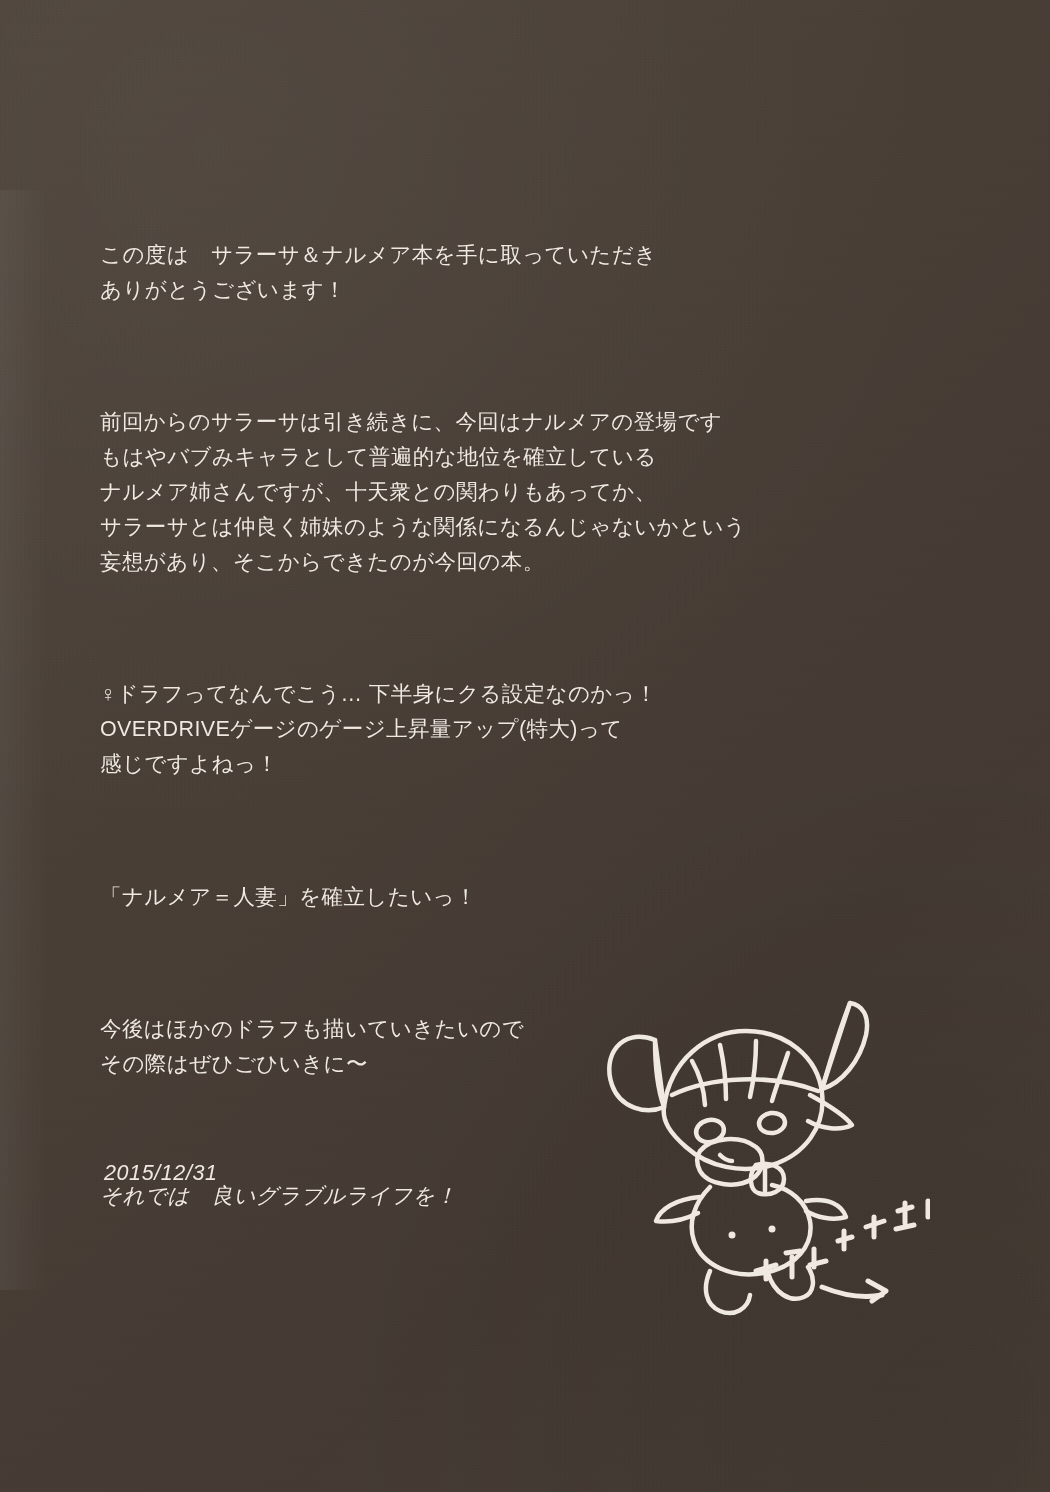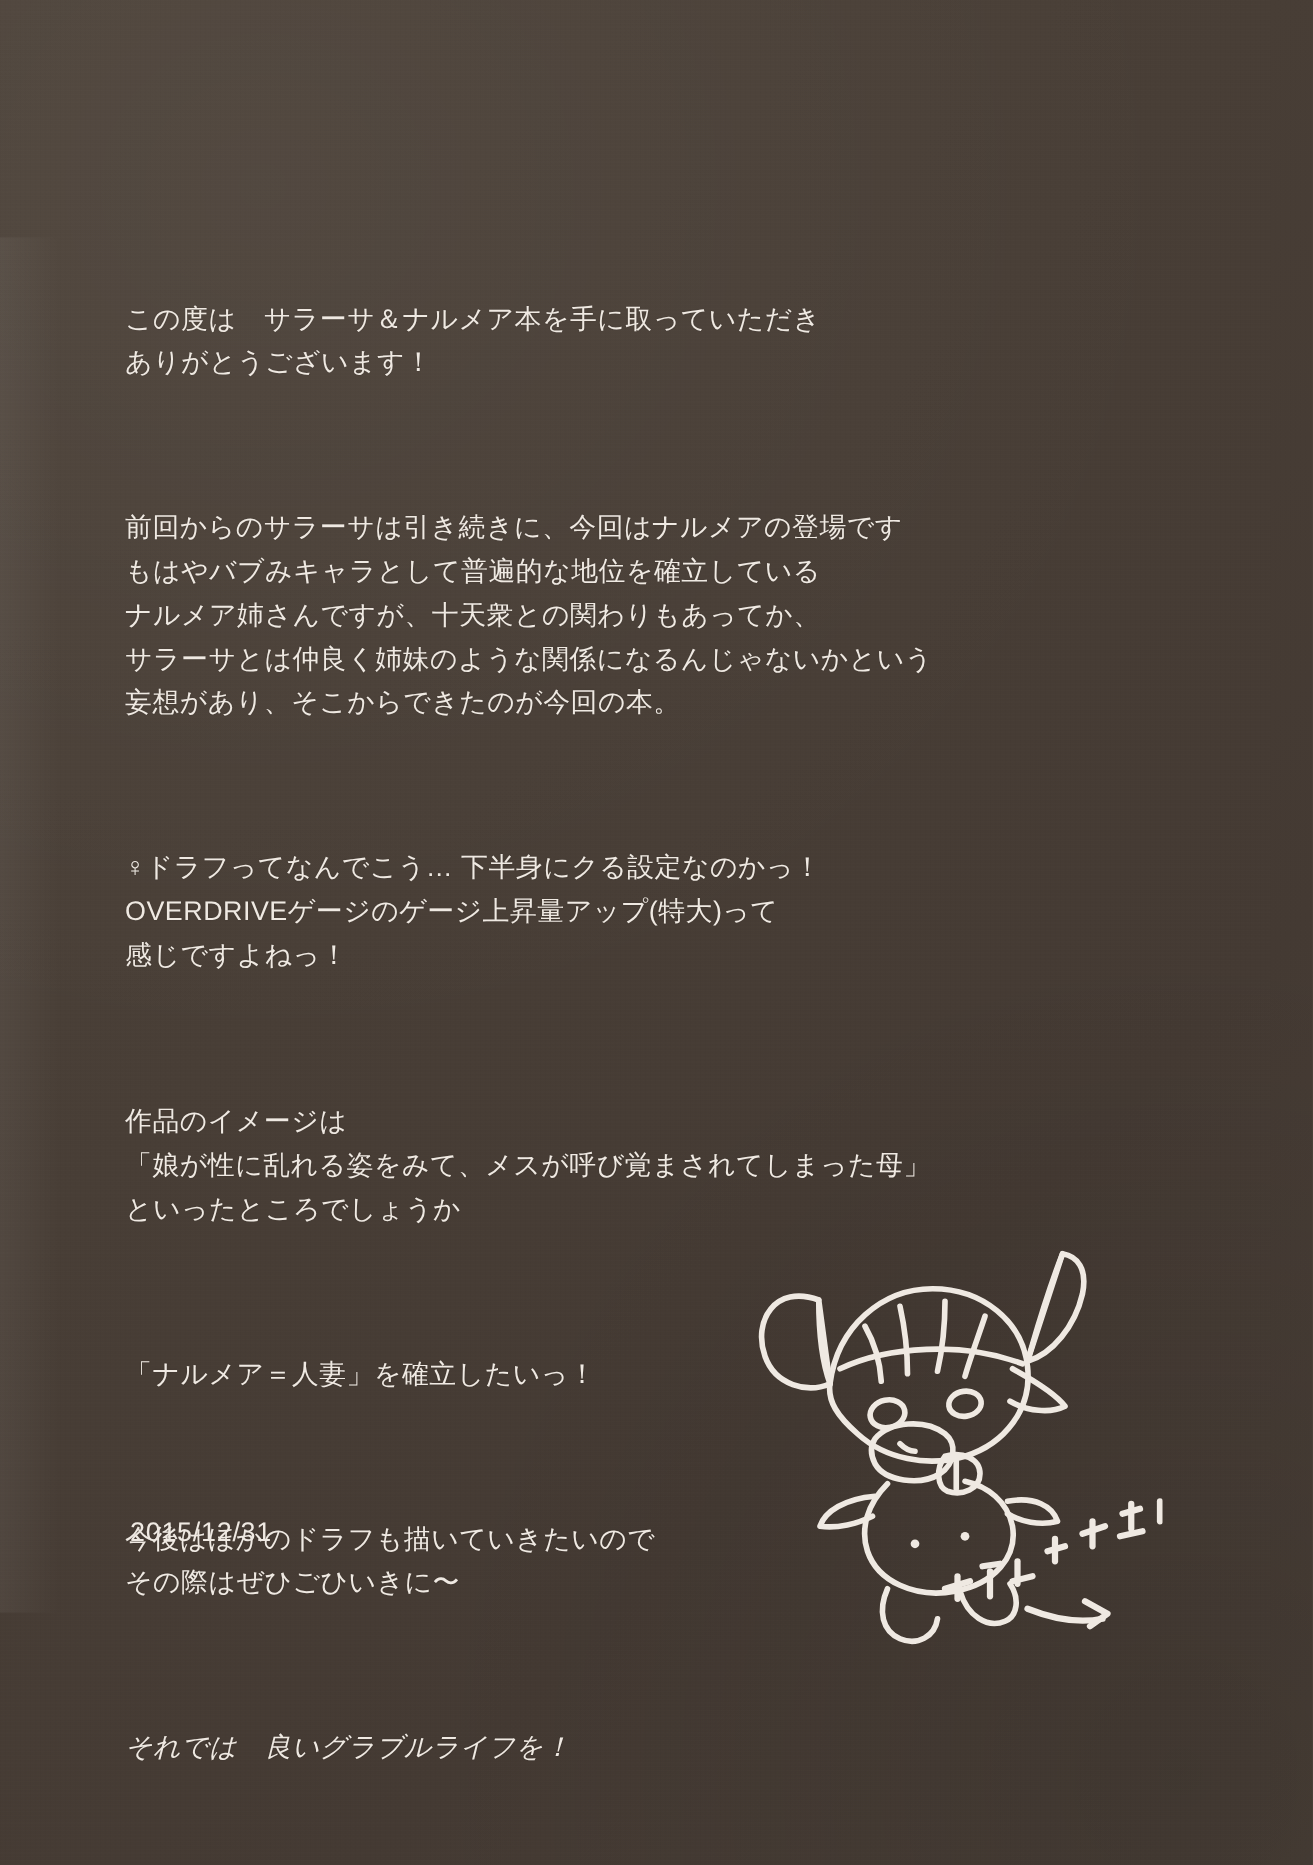--- a/index.html
+++ b/index.html
@@ -54,25 +54,26 @@
     text-shadow: 0 0 1px rgba(0,0,0,0.25);
   }
   .para {
     margin: 0 0 27px 0;
   }
   .para:last-child { margin-bottom: 0; font-style: italic; }
 
   .colophon {
     position: absolute;
     left: 104px;
-    top: 1208px;
+    top: 1155px;
     color: #efe9e2;
     font-size: 21.5px;
     line-height: 1.72;
     letter-spacing: 0.6px;
+    font-style: italic;
   }
   .colophon div { white-space: pre; }
 
   .mascot {
     position: absolute;
     left: 560px;
     top: 965px;
     width: 370px;
     height: 370px;
   }
@@ -89,23 +90,20 @@
     <p class="para">この度は　サラーサ＆ナルメア本を手に取っていただき
 ありがとうございます！</p>
     <p class="para">前回からのサラーサは引き続きに、今回はナルメアの登場です
 もはやバブみキャラとして普遍的な地位を確立している
 ナルメア姉さんですが、十天衆との関わりもあってか、
 サラーサとは仲良く姉妹のような関係になるんじゃないかという
 妄想があり、そこからできたのが今回の本。</p>
     <p class="para">♀ドラフってなんでこう… 下半身にクる設定なのかっ！
 OVERDRIVEゲージのゲージ上昇量アップ(特大)って
 感じですよねっ！</p>
-    <p class="para">作品のイメージは
-「娘が性に乱れる姿をみて、メスが呼び覚まされてしまった母」
-といったところでしょうか</p>
     <p class="para">「ナルメア＝人妻」を確立したいっ！</p>
     <p class="para">今後はほかのドラフも描いていきたいので
 その際はぜひごひいきに〜</p>
     <p class="para">それでは　良いグラブルライフを！</p>
   </div>
 
   <div class="colophon">
     <div>2015/12/31</div>
   </div>
 

